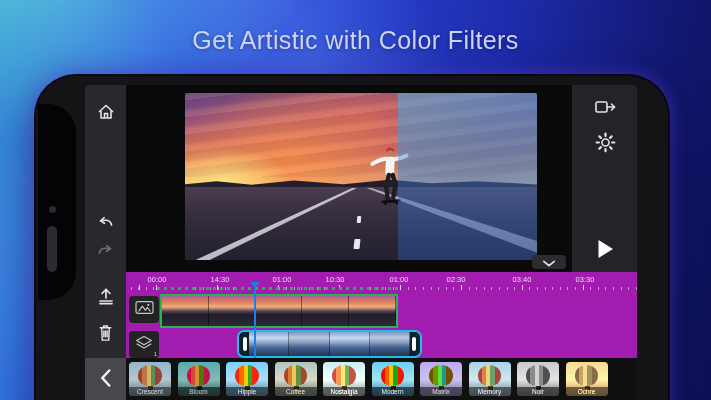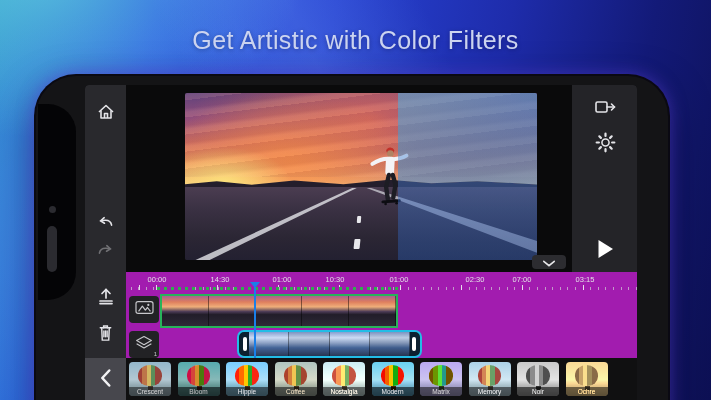--- a/index.html
+++ b/index.html
@@ -67,21 +67,21 @@
   
   .rtoolbar { position:absolute; left:487px; top:0; width:65px; height:187px; background:#242428; }
   .rbtn { position:absolute; left:16px; width:34px; height:26px; display:flex; align-items:center; justify-content:center; }
   .btn-export{top:11px} .btn-settings{top:46px} .btn-play{top:153px}
 
   
   .timeline { position:absolute; left:41px; top:187px; width:566px; height:86px; background:#a21caf; }
   .ruler { position:absolute; left:0; top:0; width:100%; height:20px; }
   .ts { position:absolute; top:3px; width:34px; text-align:center; font-size:7.5px; color:#e2e2e6; }
   .ts:nth-child(1){left:14px}.ts:nth-child(2){left:77px}.ts:nth-child(3){left:139px}.ts:nth-child(4){left:192px}
-  .ts:nth-child(5){left:256px}.ts:nth-child(6){left:332px}.ts:nth-child(7){left:379px}.ts:nth-child(8){left:442px}
+  .ts:nth-child(5){left:256px}.ts:nth-child(6){left:313px}.ts:nth-child(7){left:379px}.ts:nth-child(8){left:442px}
   .ticks-minor { position:absolute; left:0; top:15px; width:100%; height:3px; opacity:.7;
     background:repeating-linear-gradient(90deg, #d0d0d4 0 1px, transparent 1px 7.6px); background-position:31px 0; }
   .ticks-major { position:absolute; left:0; top:13px; width:100%; height:5px; opacity:.9;
     background:repeating-linear-gradient(90deg, #ececf0 0 1.5px, transparent 1.5px 61px); background-position:30px 0; }
   .ticks-green { position:absolute; left:31px; top:15px; width:243px; height:3px;
     background:repeating-linear-gradient(90deg, #2fae4e 0 3px, transparent 3px 7px); }
   .track-icon-cell { position:absolute; left:3px; width:30px; height:27px; background:#222225; border-radius:4px;
     display:flex; align-items:center; justify-content:center; }
   .tic1 { top:24px; } .tic2 { top:59px; }
   .track-badge { position:absolute; right:2px; bottom:1px; font-size:6px; color:#c8c8cc; }
@@ -267,22 +267,22 @@
       </div>
 
       <div class="timeline">
         <div class="ruler">
           <span class="ts">00:00</span>
           <span class="ts">14:30</span>
           <span class="ts">01:00</span>
           <span class="ts">10:30</span>
           <span class="ts">01:00</span>
           <span class="ts">02:30</span>
-          <span class="ts">07:00</span>
-          <span class="ts">03:15</span>
+          <span class="ts">03:40</span>
+          <span class="ts">03:30</span>
           <div class="ticks-minor"></div>
           <div class="ticks-major"></div>
           <div class="ticks-green"></div>
         </div>
 
         <div class="track-icon-cell tic1">
           <span>
             <svg width="21" height="17" viewBox="0 0 24 20" fill="none" stroke="#c8c8cc" stroke-width="1.4" stroke-linejoin="round">
                 <rect x="2" y="3" width="20" height="14" rx="2.5"></rect>
                 <path d="M5 14.5 L9.5 8.5 L13 13 L15.5 10 L19 14.5"></path>

